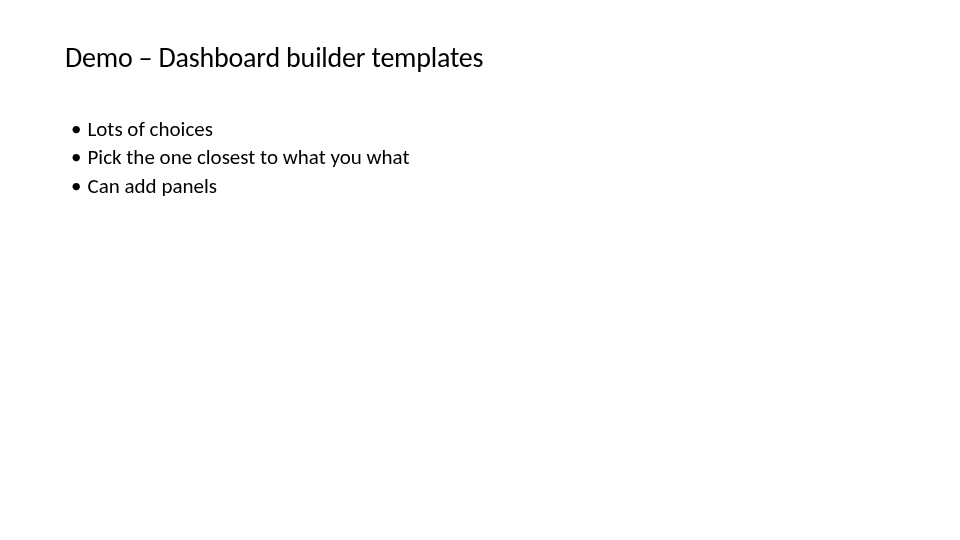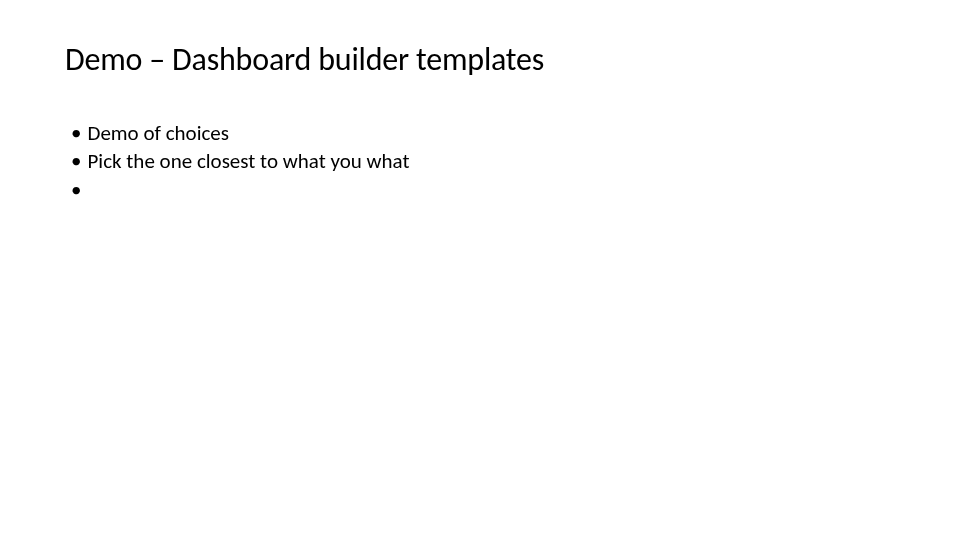--- a/index.html
+++ b/index.html
@@ -9,21 +9,21 @@
     }
     body {
       width: 960px;
       height: 540px;
       background: #ffffff;
       font-family: Calibri, "Segoe UI", Arial, sans-serif;
       color: #000000;
       padding: 40px 65px;
     }
     .slide-title {
-      font-size: 32px;
+      font-size: 28px;
       font-weight: 400;
       margin-bottom: 40px;
       letter-spacing: -0.2px;
     }
     .bullet-list {
       list-style: none;
       padding-left: 6px;
     }
     .bullet-item {
       font-size: 21px;
@@ -36,22 +36,23 @@
     }
   </style>
 </head>
 <body>
 
 <h1 class="slide-title">Demo – Dashboard builder templates</h1>
 
 <ul class="bullet-list">
   <li class="bullet-item">
     <span class="bullet-dot">•</span>
-    <span>Demo of choices</span>
+    <span>Lots of choices</span>
   </li>
   <li class="bullet-item">
     <span class="bullet-dot">•</span>
     <span>Pick the one closest to what you what</span>
   </li>
   <li class="bullet-item">
     <span class="bullet-dot">•</span>
+    <span>Can add panels</span>
   </li>
 </ul>
 
 </body></html>

